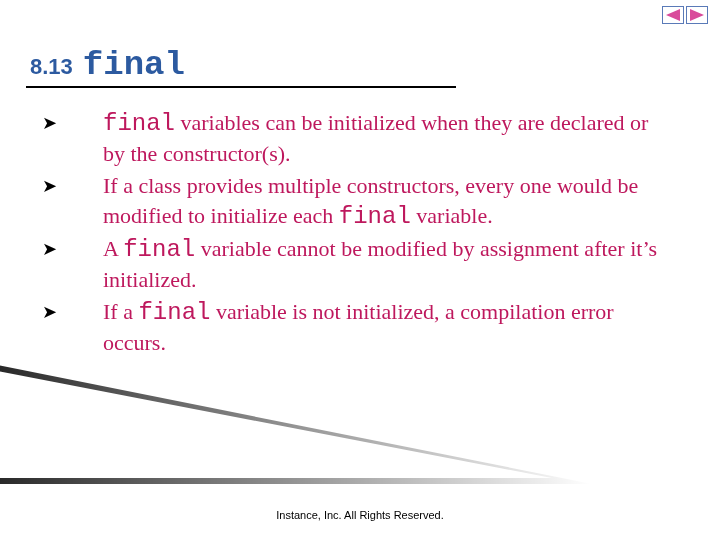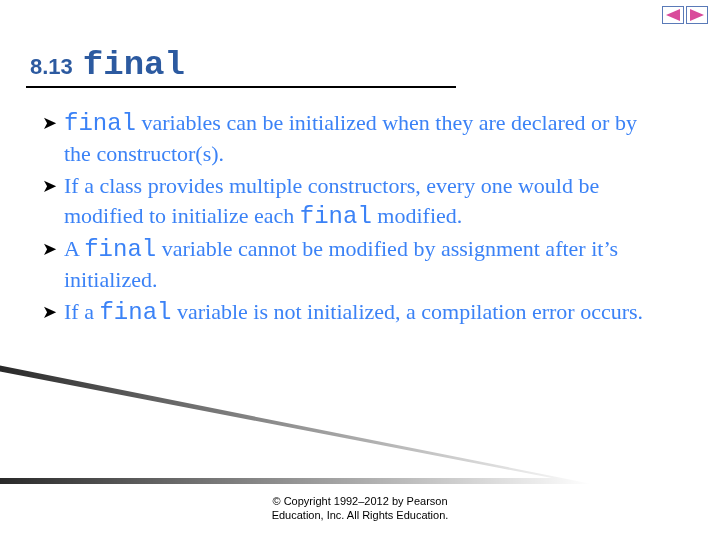--- a/index.html
+++ b/index.html
@@ -8,21 +8,21 @@
   .nav { position: absolute; top: 6px; right: 12px; display: flex; gap: 2px; }
   .nav-btn { width: 22px; height: 18px; border: 1px solid #5a7ab8; background: #fff; display: flex; align-items: center; justify-content: center; cursor: pointer; }
   .nav-btn svg { display: block; }
   .title { position: absolute; top: 46px; left: 30px; font-family: Arial, Helvetica, sans-serif; color: #2c5aa0; font-size: 28px; font-weight: bold; display: flex; align-items: baseline; gap: 10px; white-space: nowrap; }
   .title .num { font-size: 22px; }
   .title .mono { font-family: 'Courier New', Courier, monospace; font-size: 34px; font-weight: bold; }
   .title-underline { position: absolute; top: 86px; left: 26px; width: 430px; height: 2px; background: #000; }
   .bullets { position: absolute; top: 108px; left: 42px; width: 620px; }
   .bullet { display: flex; margin-bottom: 2px; }
   .bullet-marker { flex: 0 0 22px; font-family: Arial, sans-serif; font-size: 18px; color: #000; line-height: 30px; }
-  .bullet-text { font-size: 22px; line-height: 30px; color: #3b82f6; }
+  .bullet-text { font-size: 22px; line-height: 30px; color: #be185d; margin-left: 39px; }
   .mono-inline { font-family: 'Courier New', Courier, monospace; font-size: 24px; }
   .triangle { position: absolute; left: -8px; bottom: 56px; width: 600px; height: 120px; pointer-events: none; }
   .copyright { position: absolute; bottom: 18px; left: 0; right: 0; text-align: center; font-family: Verdana, Arial, sans-serif; font-size: 11px; color: #000; line-height: 14px; }
 </style>
 </head>
 <body>
 
 <div class="slide">
 
   <div class="nav">
@@ -44,21 +44,21 @@
   </div>
   <div class="title-underline"></div>
 
   <div class="bullets">
     <div class="bullet">
       <div class="bullet-marker">➤</div>
       <div class="bullet-text"><span></span><span class="mono-inline">final</span><span> variables can be initialized when they are declared or by the constructor(s).</span></div>
     </div>
     <div class="bullet">
       <div class="bullet-marker">➤</div>
-      <div class="bullet-text"><span>If a class provides multiple constructors, every one would be modified to initialize each </span><span class="mono-inline">final</span><span> modified.</span></div>
+      <div class="bullet-text"><span>If a class provides multiple constructors, every one would be modified to initialize each </span><span class="mono-inline">final</span><span> variable.</span></div>
     </div>
     <div class="bullet">
       <div class="bullet-marker">➤</div>
       <div class="bullet-text"><span>A </span><span class="mono-inline">final</span><span> variable cannot be modified by assignment after it’s initialized.</span></div>
     </div>
     <div class="bullet">
       <div class="bullet-marker">➤</div>
       <div class="bullet-text"><span>If a </span><span class="mono-inline">final</span><span> variable is not initialized, a compilation error occurs.</span></div>
     </div>
   </div>
@@ -68,17 +68,16 @@
       <linearGradient id="g" x1="0" y1="0" x2="1" y2="0">
         <stop offset="0" stop-color="#000" stop-opacity="0.85"></stop>
         <stop offset="1" stop-color="#000" stop-opacity="0"></stop>
       </linearGradient>
     </defs>
     <polygon points="0,0 0,120 600,120" fill="url(#g)"></polygon>
     <polygon points="0,6 0,114 560,114" fill="#ffffff"></polygon>
   </svg>
 
   <div class="copyright">
-    <div>© Copyright 1992–2012 by Pearson</div>
-    <div>Education, Inc. All Rights Education.</div>
+    <div>Instance, Inc. All Rights Reserved.</div>
   </div>
 
 </div>
 
 </body></html>

